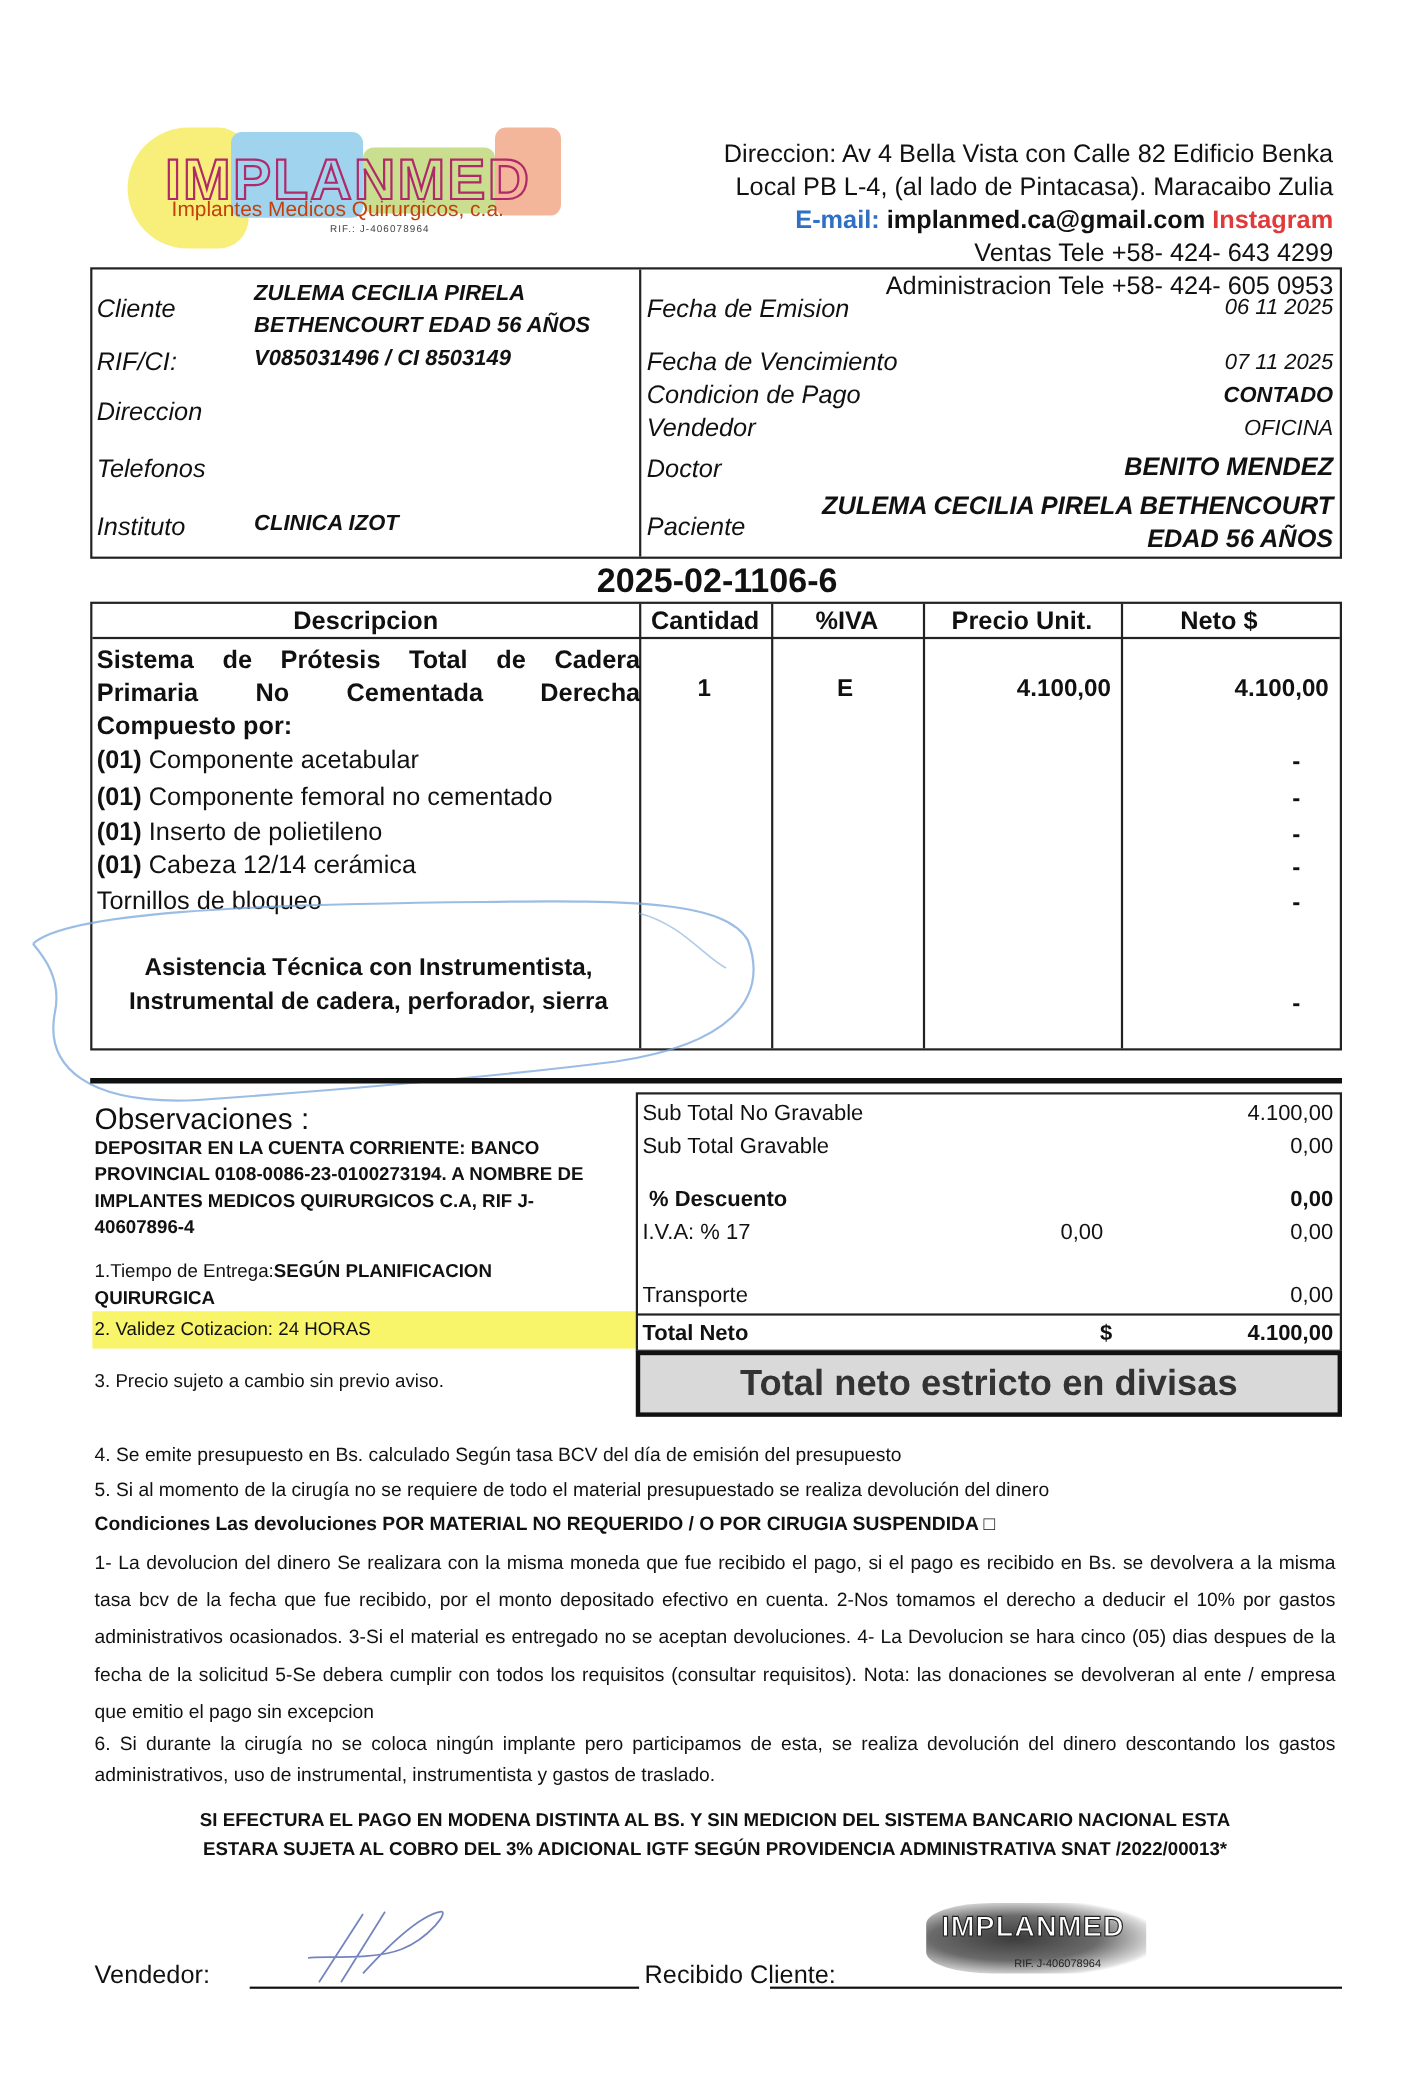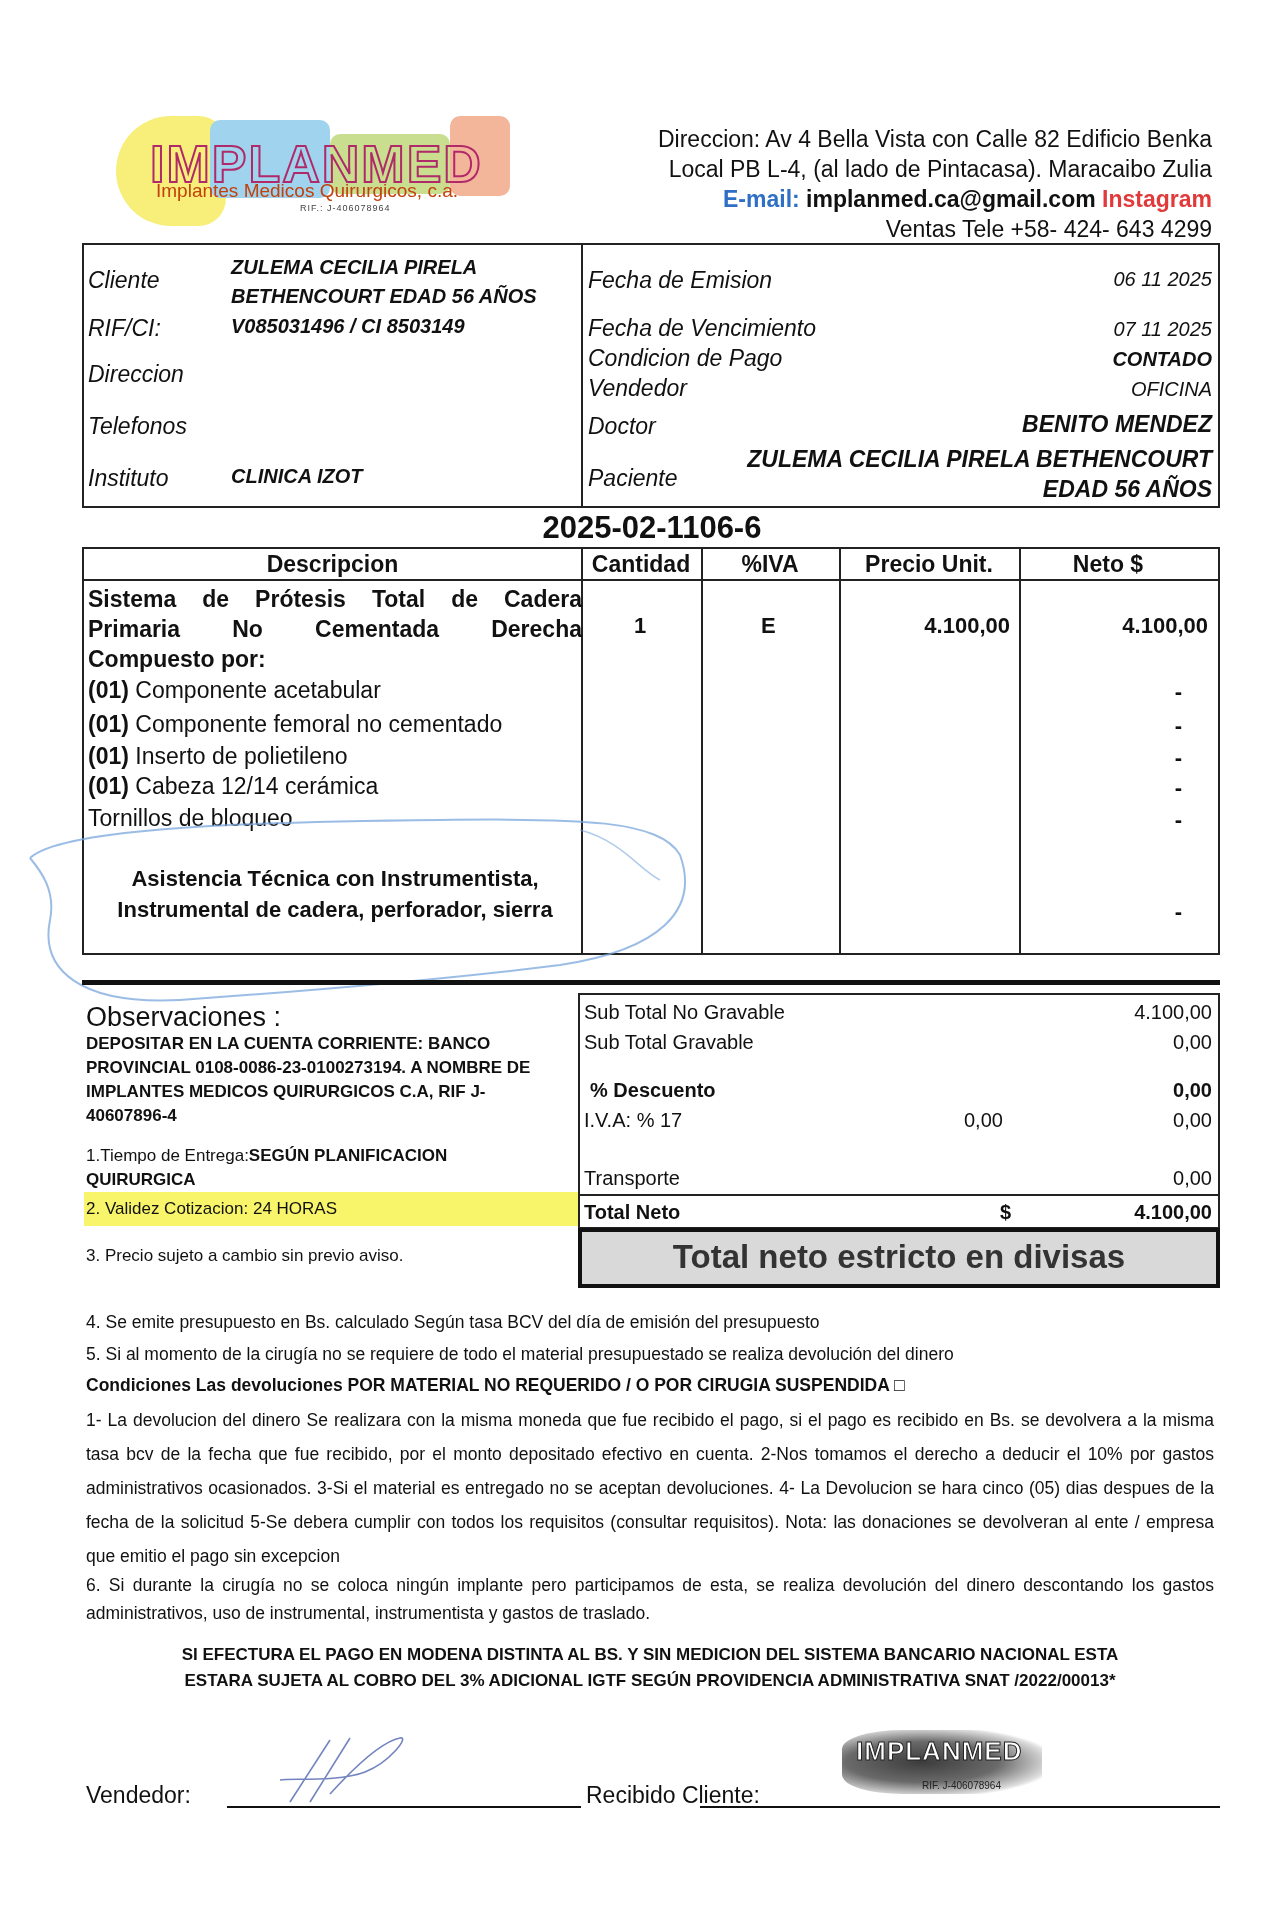--- a/index.html
+++ b/index.html
@@ -93,20 +93,21 @@
 
 <div class="abs contact">
   <div>Direccion: Av 4 Bella Vista con Calle 82 Edificio Benka</div>
   <div>Local PB L-4, (al lado de Pintacasa). Maracaibo Zulia</div>
   <div>
     <span class="email-label">E-mail:</span>
     <span class="email">implanmed.ca@gmail.com</span>
     <span class="insta">Instagram</span>
   </div>
   <div>Ventas Tele +58- 424- 643 4299</div>
+  <div>Administracion Tele +58- 424- 605 0953</div>
 </div>
 
 <div class="abs infobox">
   <div class="divider"></div>
 
   <div class="lbl" style="left:4px;top:22px;">Cliente</div>
   <div class="val" style="left:147px;top:8px;">ZULEMA CECILIA PIRELA</div>
   <div class="val" style="left:147px;top:37px;">BETHENCOURT EDAD 56 AÑOS</div>
   <div class="lbl" style="left:4px;top:70px;">RIF/CI:</div>
   <div class="val" style="left:147px;top:67px;">V085031496 / CI 8503149</div>

